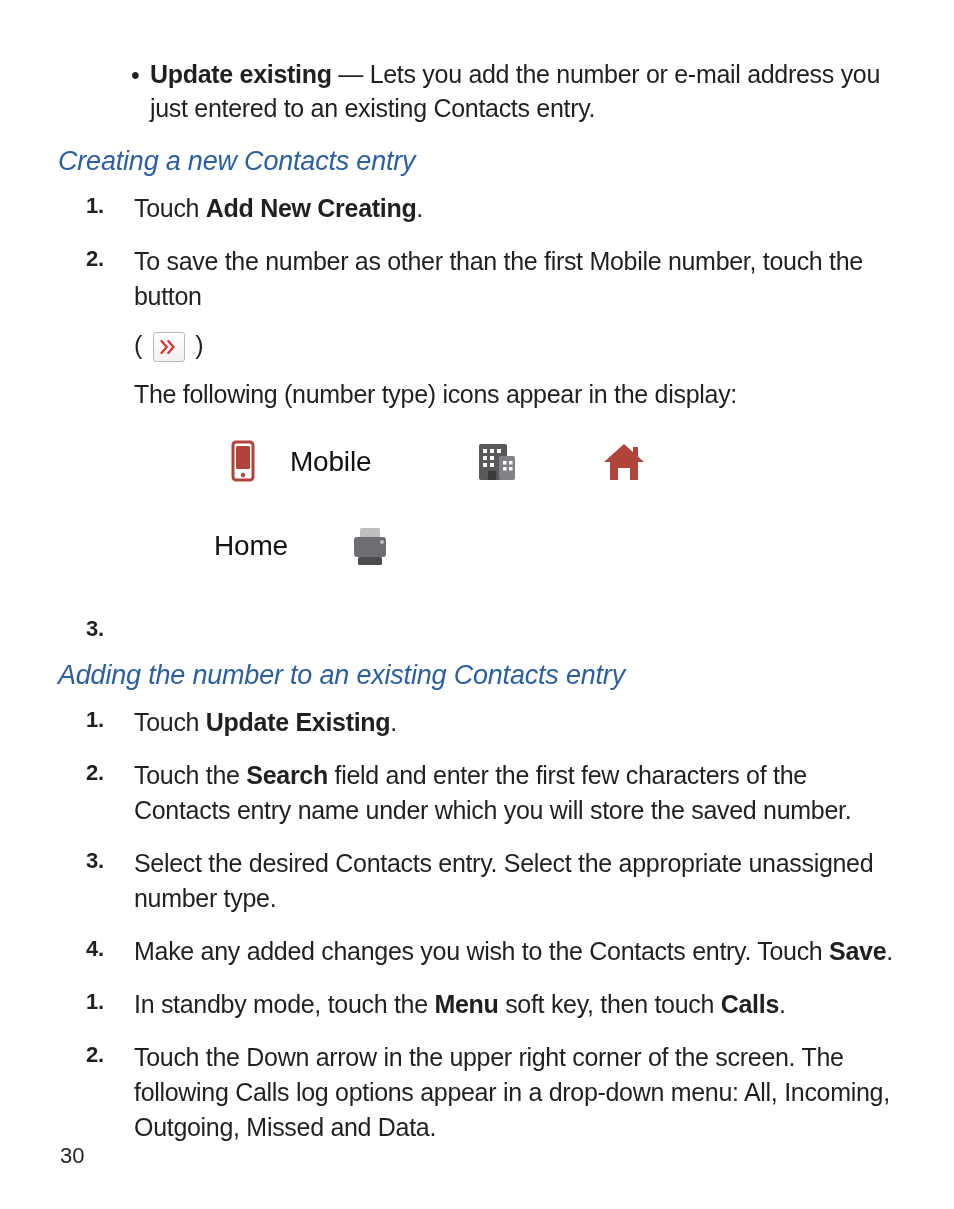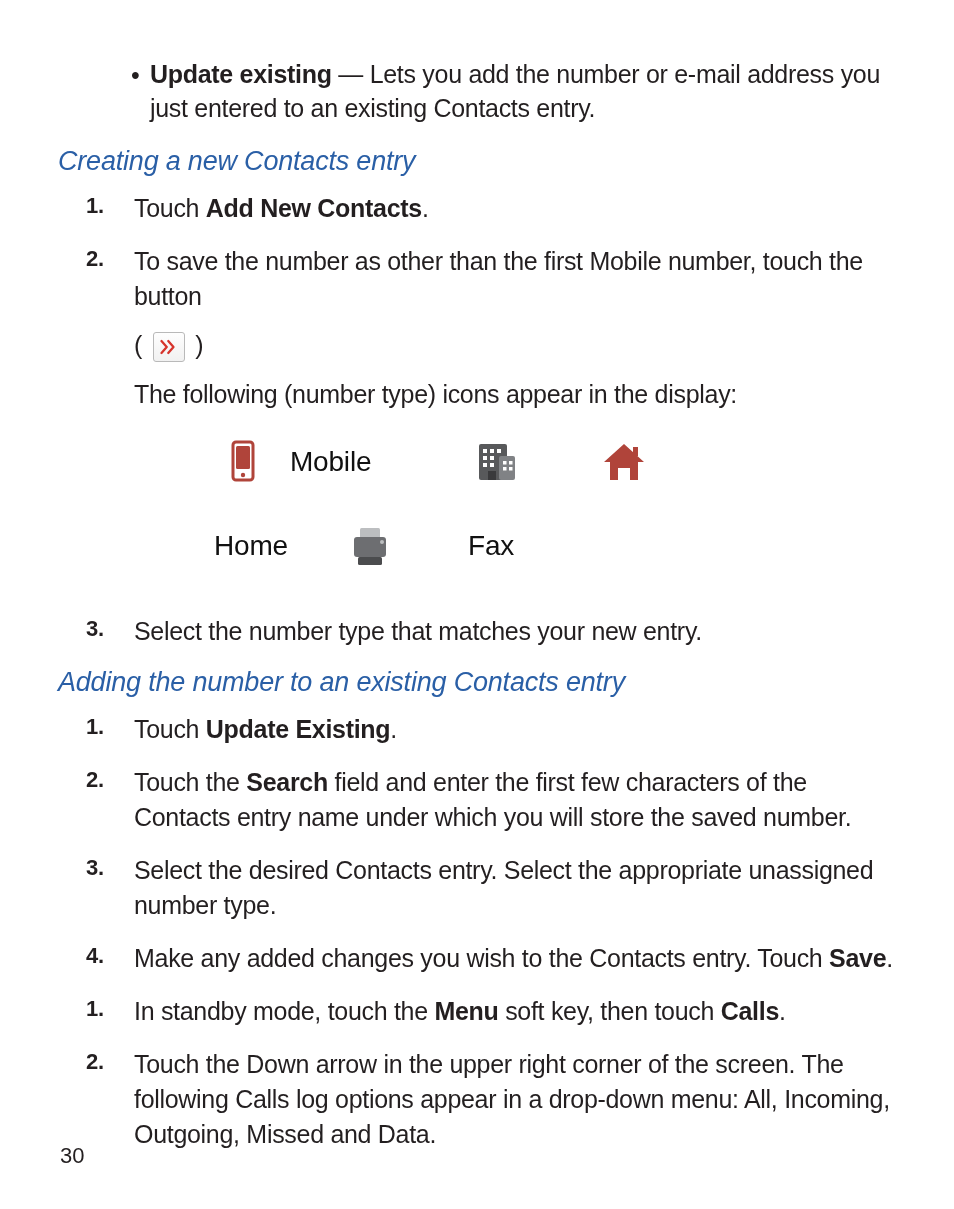--- a/index.html
+++ b/index.html
@@ -124,21 +124,21 @@
       <span class="bold">Update existing</span><span> — </span><span>Lets you add the number or e-mail address you just entered to an existing Contacts entry.</span>
     </div>
   </div>
 
   <div class="section-heading">Creating a new Contacts entry</div>
   <div class="ordered-list">
 
     <div class="ordered-item">
       <div class="ol-num">1.</div>
       <div class="ol-body">
-        <span>Touch </span><span class="bold">Add New Contacts</span><span>.</span>
+        <span>Touch </span><span class="bold">Add New Creating</span><span>.</span>
       </div>
     </div>
 
     <div class="ordered-item">
       <div class="ol-num">2.</div>
       <div class="ol-body">
         <div>To save the number as other than the first Mobile number, touch the button</div>
         <div class="sub-para">
           <span>( </span>
           <span class="btn-icon">
@@ -190,28 +190,26 @@
           </div>
           <div class="icon-label">Home</div>
           <div class="icon-cell">
             <svg viewBox="0 0 48 48">
               <rect x="14" y="6" width="20" height="10" rx="1.5" fill="#bcbec0"></rect>
               <rect x="8" y="15" width="32" height="20" rx="3" fill="#6d6e71"></rect>
               <rect x="12" y="35" width="24" height="8" rx="1.5" fill="#4b4c4e"></rect>
               <circle cx="36" cy="20" r="2" fill="#bcbec0"></circle>
             </svg>
           </div>
-          <div class="icon-label">Fax</div>
         </div>
       </div>
     </div>
 
     <div class="ordered-item">
       <div class="ol-num">3.</div>
-      <div class="ol-body">Select the number type that matches your new entry.</div>
     </div>
   </div>
 
   <div class="section-heading">Adding the number to an existing Contacts entry</div>
   <div class="ordered-list">
     <div class="ordered-item">
       <div class="ol-num">1.</div>
       <div class="ol-body">
         <span>Touch </span><span class="bold">Update Existing</span><span>.</span>
       </div>

